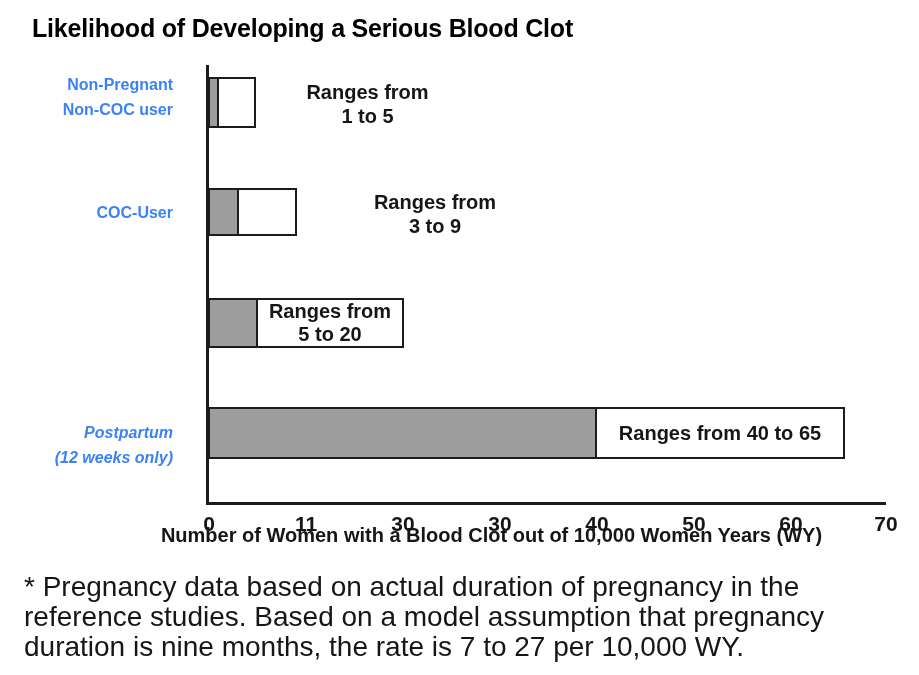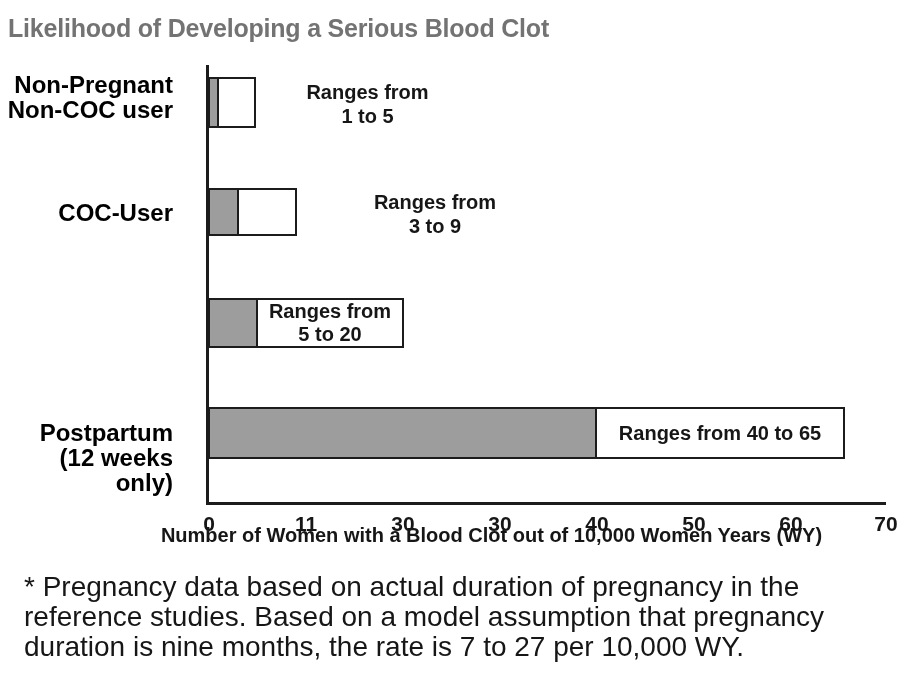--- a/index.html
+++ b/index.html
@@ -19,27 +19,27 @@
   .figure {
     position: absolute;
     left: 0; top: 0;
     width: 919px;
     height: 675px;
   }
 
   
   .chart-title {
     position: absolute;
-    left: 8px;
+    left: 32px;
     top: 14px;
     font-size: 25px;
     font-weight: bold;
     letter-spacing: -0.2px;
     white-space: nowrap;
-    color: #737373;
+    color: #000000;
   }
 
   
   .plot {
     position: absolute;
     left: 0px;
     top: 60px;
     width: 919px;
     height: 445px;
   }
@@ -67,24 +67,24 @@
   .row {
     position: absolute;
     left: 0;
     width: 919px;
   }
 
   .cat-label {
     position: absolute;
     right: 746px;           
     text-align: right;
-    font-size: 24px;
+    font-size: 16px;
     font-weight: bold;
     line-height: 25px;
-    color: #000000;
+    color: #3b82f6;
     white-space: pre-line;
   }
 
   
   .bar {
     position: absolute;
     left: 208px;
     box-sizing: border-box;
     display: flex;
     align-items: stretch;
@@ -198,21 +198,21 @@
       <div class="bar" style="top:2px; height:50px;">
         <div class="seg-gray" style="width:50px;"></div>
         <div class="seg-white" style="width:148px;">
           <span class="inbar-label">Ranges from
 5 to 20</span>
         </div>
       </div>
     </div>
 
     <div class="row" style="top:345px; height:56px;">
-      <div class="cat-label" style="top:15px;">Postpartum
+      <div class="cat-label" style="top:15px;font-style:italic;">Postpartum
 (12 weeks only)</div>
       <div class="bar" style="top:2px; height:52px;">
         <div class="seg-gray" style="width:389px;"></div>
         <div class="seg-white" style="width:250px;align-items:center;">
           <span class="inbar-label">Ranges from 40 to 65</span>
         </div>
       </div>
     </div>
 
     <div class="tick" style="left:209px;">0</div>

